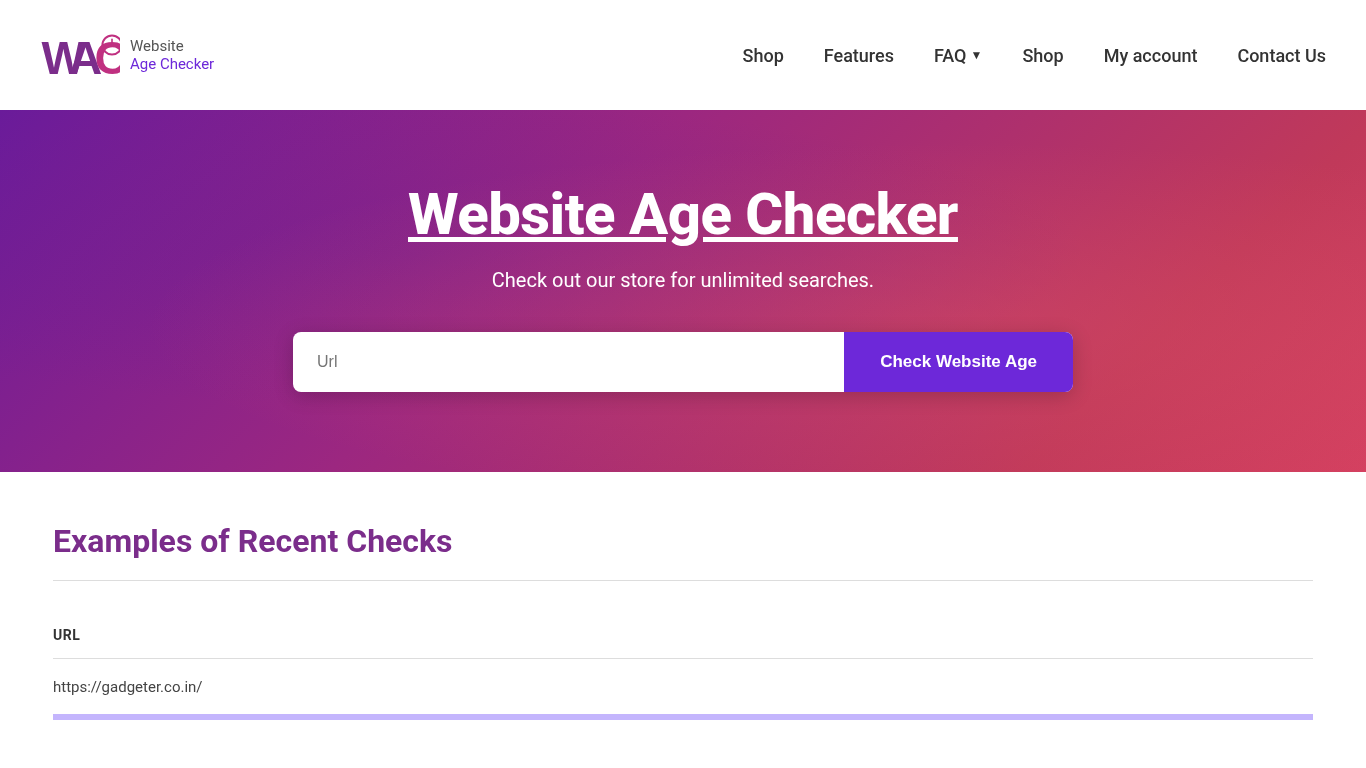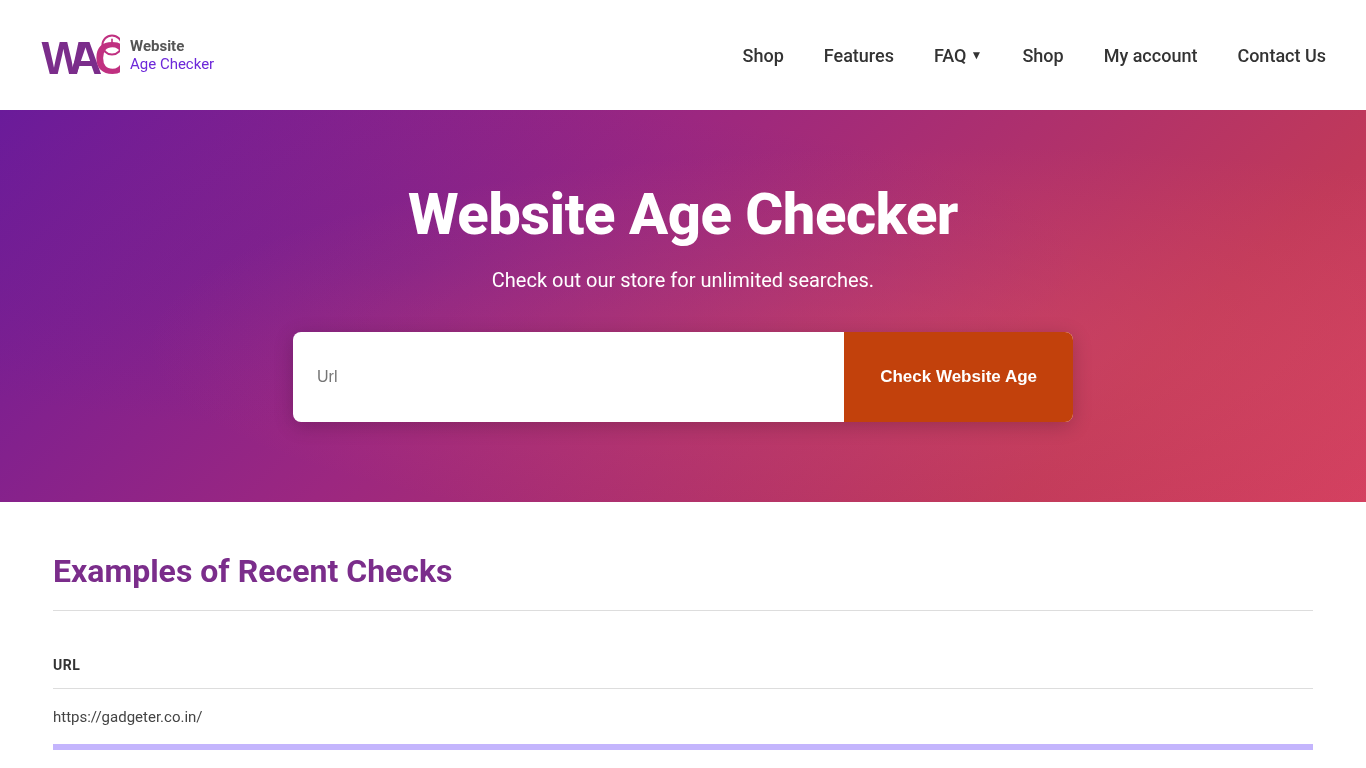--- a/index.html
+++ b/index.html
@@ -46,21 +46,21 @@
 
     .logo-text {
       display: flex;
       flex-direction: column;
       line-height: 1.2;
     }
 
     .logo-text-website {
       font-size: 15px;
       color: #555;
-      font-weight: 700;
+      font-weight: 400;
     }
 
     .logo-text-age {
       font-size: 15px;
       color: #6d28d9;
       font-weight: 400;
     }
 
     nav {
       display: flex;
@@ -107,20 +107,21 @@
       position: relative;
       z-index: 1;
     }
 
     .hero h1 {
       color: #fff;
       font-size: 58px;
       font-weight: 800;
       margin-bottom: 20px;
       letter-spacing: -0.5px;
+      text-decoration: underline;
     }
 
     .hero p {
       color: #fff;
       font-size: 20px;
       font-weight: 400;
       margin-bottom: 40px;
     }
 
     .search-bar {
@@ -137,24 +138,24 @@
       flex: 1;
       border: none;
       outline: none;
       padding: 0 24px;
       font-size: 16px;
       color: #999;
       background: transparent;
     }
 
     .search-bar button {
-      background: #c2410c;
+      background: #6d28d9;
       color: #fff;
       border: none;
-      padding: 35px 36px;
+      padding: 20px 36px;
       font-size: 17px;
       font-weight: 700;
       cursor: pointer;
       white-space: nowrap;
     }
 
     
     .main-content {
       padding: 50px 53px 40px;
     }

